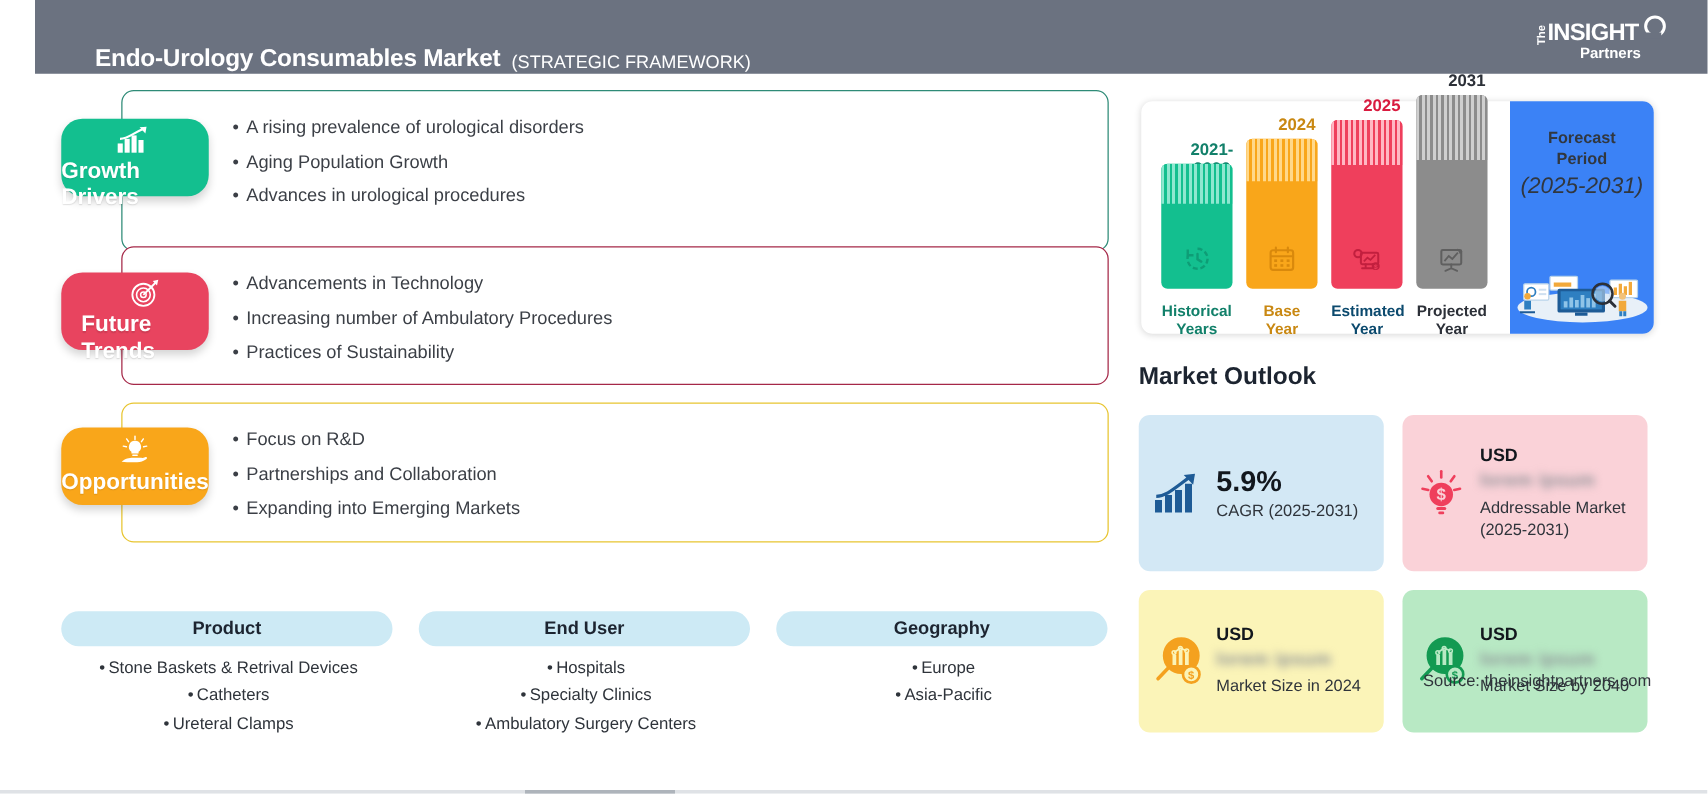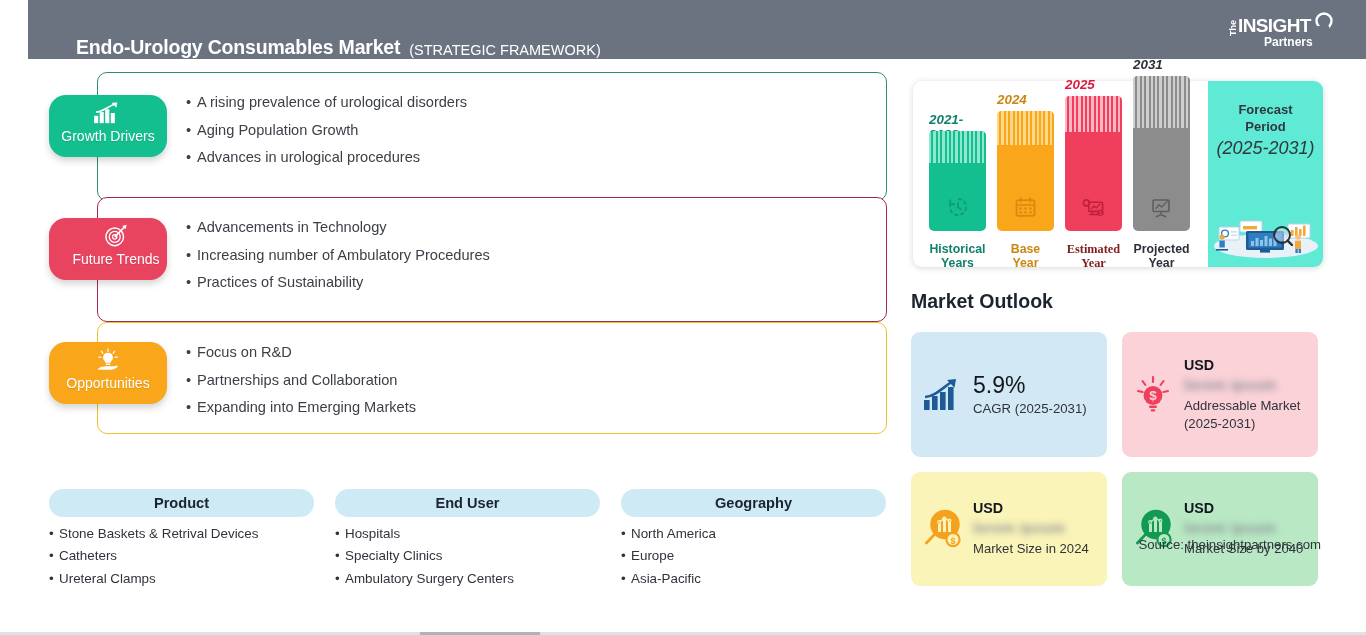--- a/index.html
+++ b/index.html
@@ -25,96 +25,95 @@
     margin-left:9px; font-size:14.5px; font-weight:normal; color:#ffffff;
     position:relative; top:1px;
   }
   .logo { position:absolute; right:58px; top:8px; width:120px; height:44px; }
 
   
   .left { position:absolute; left:0; top:59px; width:905px; height:576px; }
 
   .panel { position:absolute; border-radius:10px; background:#fff; }
   .panel.p1 { left:97px; top:13px;  width:790px; height:129px; border:1.3px solid #2e8b77; }
-  .panel.p2 { left:97px; top:138px; width:790px; height:125px; border:1.3px solid #a52848; }
+  .panel.p2 { left:97px; top:138px; width:790px; height:111px; border:1.3px solid #a52848; }
   .panel.p3 { left:97px; top:263px; width:790px; height:112px; border:1.3px solid #e8c531; }
 
   .bullets { position:absolute; left:88px; top:22px; }
   .bullet {
     font-size:14.6px; color:#3b3f46; line-height:1; margin-bottom:13px;
     white-space:nowrap;
   }
   .bullet .dot { display:inline-block; width:11px; color:#3b3f46; }
 
   .badge {
     position:absolute; width:118px; height:62px; border-radius:17px;
     display:flex; flex-direction:column; align-items:center; justify-content:flex-start;
     box-shadow: 0 4px 7px rgba(0,0,0,0.17);
     padding-top:5px;
   }
   .badge.b1 { left:49px; top:36px;  background:#13bf8f; }
   .badge.b2 { left:49px; top:159px; background:#e8445f;padding-left:16px; }
   .badge.b3 { left:49px; top:283px; background:#f9a61a; }
   .badge-icon { height:26px; display:flex; align-items:center; justify-content:center; }
   .badge-label {
-    font-size:14px; font-weight:normal; color:#ffffff; margin-top:2px;
+    font-size:18px; font-weight:bold; color:#ffffff; margin-top:2px;
     text-shadow:0 1px 1px rgba(0,0,0,0.12);
   }
 
   
   .seg-header {
     position:absolute; left:49px; top:386px; width:838px; height:32px;
     background:#6b7280; border-radius:6px;
     display:flex; align-items:center; justify-content:center;
   }
   .seg-header-label { font-size:15.5px; font-weight:bold; color:#fff; }
 
   .seg-col { position:absolute; top:430px; width:265px; }
   .seg-col.c1 { left:49px; }
   .seg-col.c2 { left:335px; }
   .seg-col.c3 { left:621px; }
   .seg-pill {
     height:28px; background:#cdeaf5; border-radius:14px;
     display:flex; align-items:center; justify-content:center;
   }
   .seg-pill-label { font-size:14.6px; font-weight:bold; color:#1c2430; }
-  .seg-items { margin-top:10px; }
+  .seg-items { margin-top:10px;text-align:center; }
   .seg-item { font-size:13.4px; color:#2f343b; line-height:1; margin-bottom:9px; white-space:nowrap; }
   .seg-item .dot { display:inline-block; width:10px; }
 
   
   .right { position:absolute; left:905px; top:59px; width:461px; height:576px; }
 
   .forecast-box {
     position:absolute; left:8px; top:22px; width:410px; height:186px;
     background:#ffffff; border-radius:9px;
     box-shadow:0 1px 6px rgba(0,0,0,0.16);
     display:flex;
   }
   .bars-area { position:relative; width:295px; height:100%; }
   .fbar { position:absolute; bottom:36px; width:57px; }
   .fbar .yr {
-    position:absolute; width:100%; font-size:13.4px; font-weight:bold;
-    left:0;
-    font-style:italic;
+    position:absolute; width:100%; text-align:center; font-size:13.4px; font-weight:bold;
+    left:12px;
   }
   .fbar .col {
     position:absolute; bottom:0; width:57px; border-radius:5px; overflow:hidden;
     display:flex; flex-direction:column;
   }
   .fbar .stripes { width:100%; }
   .fbar .solid { width:100%; flex:1; position:relative; }
   .fbar .bicon { position:absolute; left:0; right:0; bottom:12px; display:flex; justify-content:center; }
   .fbar .cap {
     position:absolute; top:100%; width:100%; text-align:center; font-size:12.3px; font-weight:bold;
     line-height:1.15; padding-top:11px;
   }
 
   .fp-panel {
-    width:115px; background:#5eead4; border-radius:0 9px 9px 0;
+    width:115px; background:#3b82f6; border-radius:0 9px 9px 0;
     position:relative;
   }
   .fp-title {
     text-align:center; font-size:13px; font-weight:bold; color:#31373f;
     line-height:1.32; padding-top:20px;
   }
   .fp-years { text-align:center; font-size:18px; color:#31373f; margin-top:3px;font-style:italic; }
   .fp-illus { position:absolute; left:2px; bottom:8px; width:111px; height:55px; }
 
   .mo-title {
@@ -122,21 +121,21 @@
   }
 
   .card { position:absolute; border-radius:9px; display:flex; align-items:center; }
   .card.cagr  { left:6px;   top:273px; width:196px; height:125px; background:#d3e8f5; }
   .card.addr  { left:217px; top:273px; width:196px; height:125px; background:#fad2d8; }
   .card.ms24  { left:6px;   top:413px; width:196px; height:114px; background:#fbf4b8; }
   .card.ms31  { left:217px; top:413px; width:196px; height:114px; background:#b8e9c4; }
 
   .card-icon { width:62px; display:flex; align-items:center; justify-content:center; flex:none; }
   .card-body { flex:1; padding-right:8px; }
-  .cagr-val { font-size:23px; font-weight:normal; color:#12171d; line-height:1.1; }
+  .cagr-val { font-size:23px; font-weight:bold; color:#12171d; line-height:1.1; }
   .cagr-sub { font-size:13.2px; color:#2f343b; margin-top:3px; }
   .usd { font-size:14.3px; font-weight:bold; color:#12171d; }
   .blurred {
     font-size:14.6px; font-weight:bold; color:#8b8f95; margin:4px 0 4px;
     filter: blur(3.6px); letter-spacing:0.5px; user-select:none;
   }
   .card-cap { font-size:13.1px; color:#2f343b; line-height:1.33; }
 
   .source {
     position:absolute; right:45px; top:537px; font-size:13.2px; color:#2f343b;
@@ -256,21 +255,20 @@
         <div class="seg-item"><span class="dot">•</span><span>Specialty Clinics</span></div>
         <div class="seg-item"><span class="dot">•</span><span>Ambulatory Surgery Centers</span></div>
       </div>
     </div>
 
     <div class="seg-col c3">
       <div class="seg-pill">
         <span class="seg-pill-label">Geography</span>
       </div>
       <div class="seg-items">
-        <div class="seg-item"><span class="dot">•</span><span>North America</span></div>
         <div class="seg-item"><span class="dot">•</span><span>Europe</span></div>
         <div class="seg-item"><span class="dot">•</span><span>Asia-Pacific</span></div>
       </div>
     </div>
   </div>
 
   <div class="right">
 
     <div class="forecast-box">
       <div class="bars-area">
@@ -328,21 +326,21 @@
                   <rect x="8" y="6.5" width="14.5" height="9.6" rx="1.2" fill="none" stroke="#c21f3e" stroke-width="1.7"></rect>
                   <polyline points="10.5,13.6 13.5,10.6 16,12.4 20,8.2" fill="none" stroke="#c21f3e" stroke-width="1.5"></polyline>
                   <path d="M12 16.1 v3 M18 16.1 v3 M9 19.4 h12" stroke="#c21f3e" stroke-width="1.6" stroke-linecap="round"></path>
                   <circle cx="5.6" cy="7.2" r="3.1" fill="none" stroke="#c21f3e" stroke-width="1.7"></circle>
                   <circle cx="20.4" cy="17.6" r="3.3" fill="#c21f3e"></circle>
                   <text x="20.4" y="20.3" font-size="5.4" fill="#ef3f5c" text-anchor="middle" font-family="Liberation Sans, sans-serif" font-weight="bold">$</text>
                 </svg>
               </div>
             </div>
           </div>
-          <div class="cap" style="color:#7f1d1d;font-family:Liberation Serif, serif;">Estimated Year</div>
+          <div class="cap" style="color:#0c4a6e;">Estimated Year</div>
         </div>
 
         <div class="fbar" style="left:220px;">
           <div class="yr" style="top:-174px; color:#2c3038;">2031</div>
           <div class="col" style="height:155px; background:#8c8c8c;">
             <div class="stripes" style="height:52px; background:repeating-linear-gradient(90deg,#cfcfcf 0 2.4px,#8c8c8c 2.4px 4.4px);"></div>
             <div class="solid">
               <div class="bicon">
                 <svg viewBox="0 0 26 24" width="25" height="23">
                   <rect x="4.2" y="4.2" width="16.6" height="12" rx="1.2" fill="none" stroke="#5f5f5f" stroke-width="1.7"></rect>

